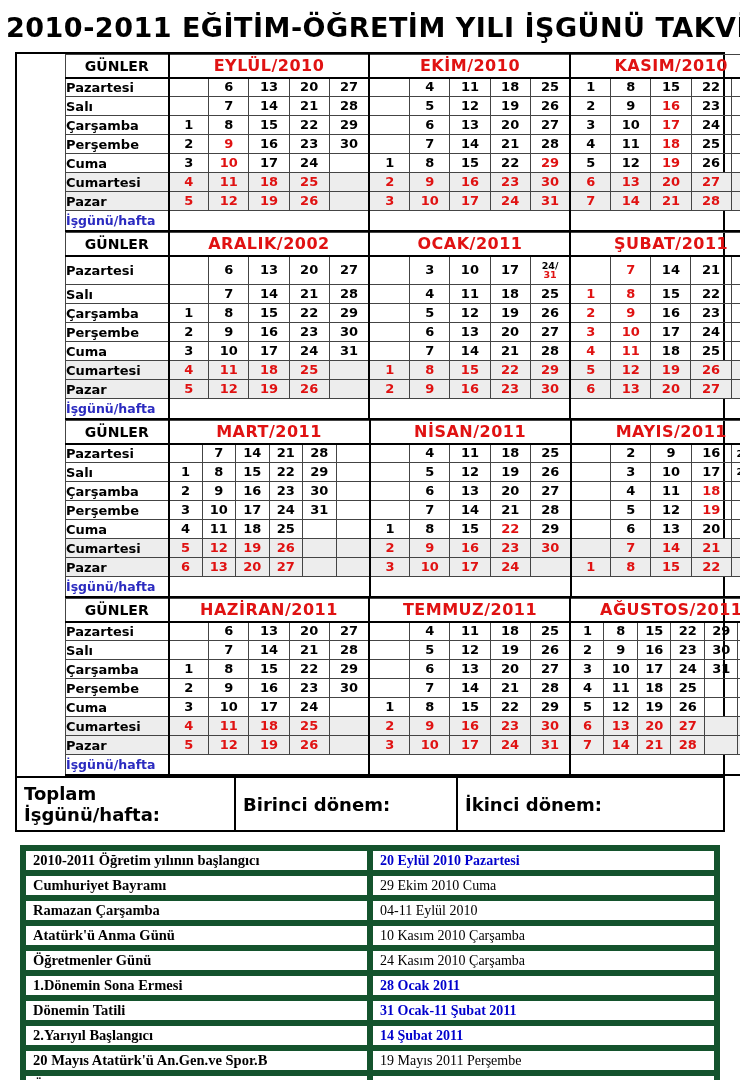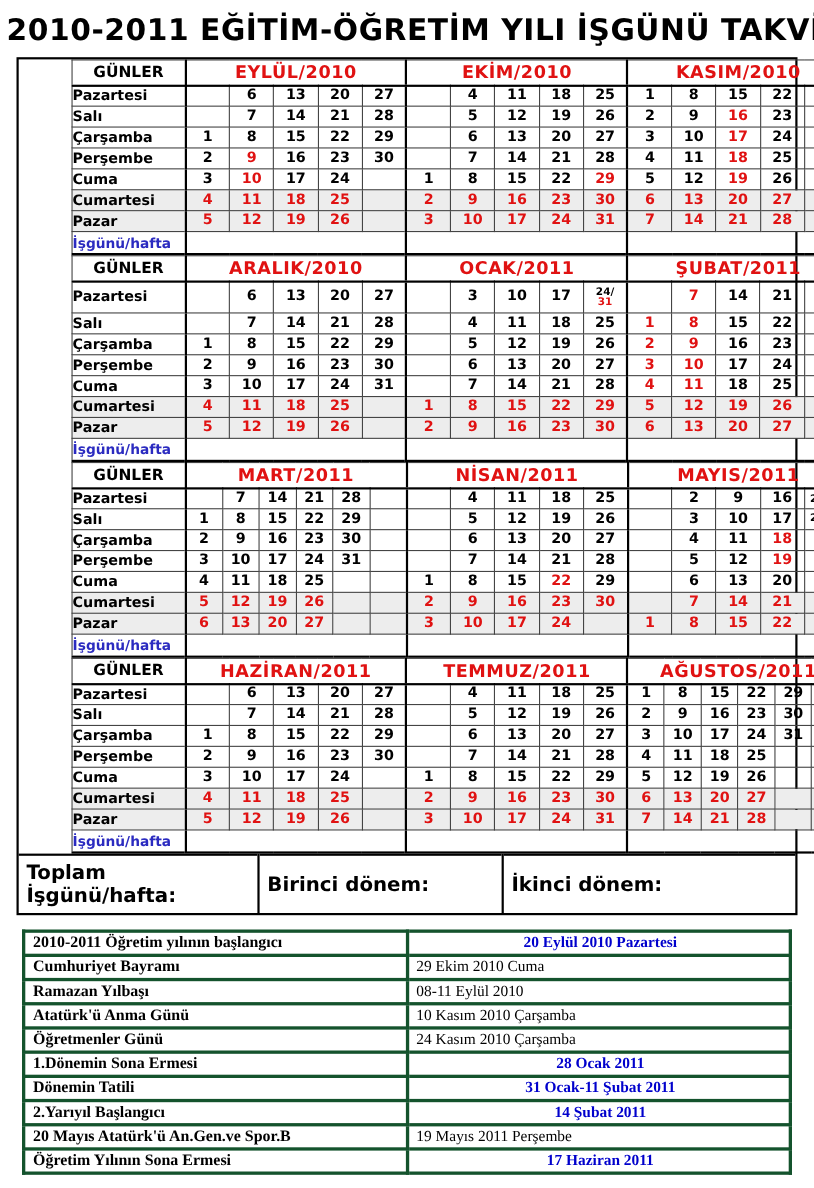--- a/index.html
+++ b/index.html
@@ -32,24 +32,24 @@
   tr.isg td{height:19px;}
 
   table.summary{border-top:2px solid #000;}
   table.summary td{border-left:2px solid #000;font-size:18px;font-weight:bold;padding:5px 0 5px 7px;}
   table.summary td:first-child{border-left:none;}
 
   table.events{
     width:700px;margin:13px 20px 0;border-collapse:collapse;table-layout:fixed;
     font-family:"Liberation Serif","DejaVu Serif",serif;border:2px solid #000;
   }
-  table.events td{border:3px solid #14532d;height:15.7px;padding:1px 4px 1px 7px;white-space:nowrap;overflow:hidden;}
+  table.events td{border:6px solid #14532d;height:15.7px;padding:1px 4px 1px 7px;white-space:nowrap;overflow:hidden;}
   table.events td.elabel{font-weight:bold;font-size:14.5px;}
   table.events td.evalue{font-size:14px;}
-  table.events td.evalue.hl{color:var(--vblue,#0000cc);font-weight:bold;text-align:center;}
+  table.events td.evalue.hl{color:var(--vblue,#0000cc);font-weight:bold;}
 </style>
 </head>
 <body>
 
 <div class="page">
   <h1 class="title">2010-2011 EĞİTİM-ÖĞRETİM YILI İŞGÜNÜ TAKVİMİ</h1>
   <div class="cal-wrap" id="cal">
       <table class="block">
         <colgroup>
           <col style="width:103px">
@@ -225,21 +225,21 @@
           <col style="width:40.20px">
           <col style="width:40.20px">
           <col style="width:40.20px">
           <col style="width:40.20px">
           <col style="width:40.20px">
           <col style="width:40.20px">
         </colgroup>
         <tbody>
           <tr class="hdr" style="height:23px">
             <td class="lbl gunler">GÜNLER</td>
-            <td class="month gstart" colspan="5">ARALIK/2010</td>
+            <td class="month gstart" colspan="5">ARALIK/2002</td>
             <td class="month gstart" colspan="5">OCAK/2011</td>
             <td class="month gstart" colspan="5">ŞUBAT/2011</td>
           </tr>
           <tr class="day" style="height:29px">
             <td class="lbl dlbl">Pazartesi</td>
             <td class="num gstart"></td>
             <td class="num"><span class="blk">6</span></td>
             <td class="num"><span class="blk">13</span></td>
             <td class="num"><span class="blk">20</span></td>
             <td class="num"><span class="blk">27</span></td>
@@ -725,22 +725,22 @@
     <tbody id="eventsBody">
         <tr>
           <td class="elabel">2010-2011 Öğretim yılının başlangıcı</td>
           <td class="evalue hl">20 Eylül 2010 Pazartesi</td>
         </tr>
         <tr>
           <td class="elabel">Cumhuriyet Bayramı</td>
           <td class="evalue">29 Ekim 2010 Cuma</td>
         </tr>
         <tr>
-          <td class="elabel">Ramazan Yılbaşı</td>
-          <td class="evalue">08-11 Eylül 2010</td>
+          <td class="elabel">Ramazan Çarşamba</td>
+          <td class="evalue">04-11 Eylül 2010</td>
         </tr>
         <tr>
           <td class="elabel">Atatürk'ü Anma Günü</td>
           <td class="evalue">10 Kasım 2010 Çarşamba</td>
         </tr>
         <tr>
           <td class="elabel">Öğretmenler Günü</td>
           <td class="evalue">24 Kasım 2010 Çarşamba</td>
         </tr>
         <tr>

